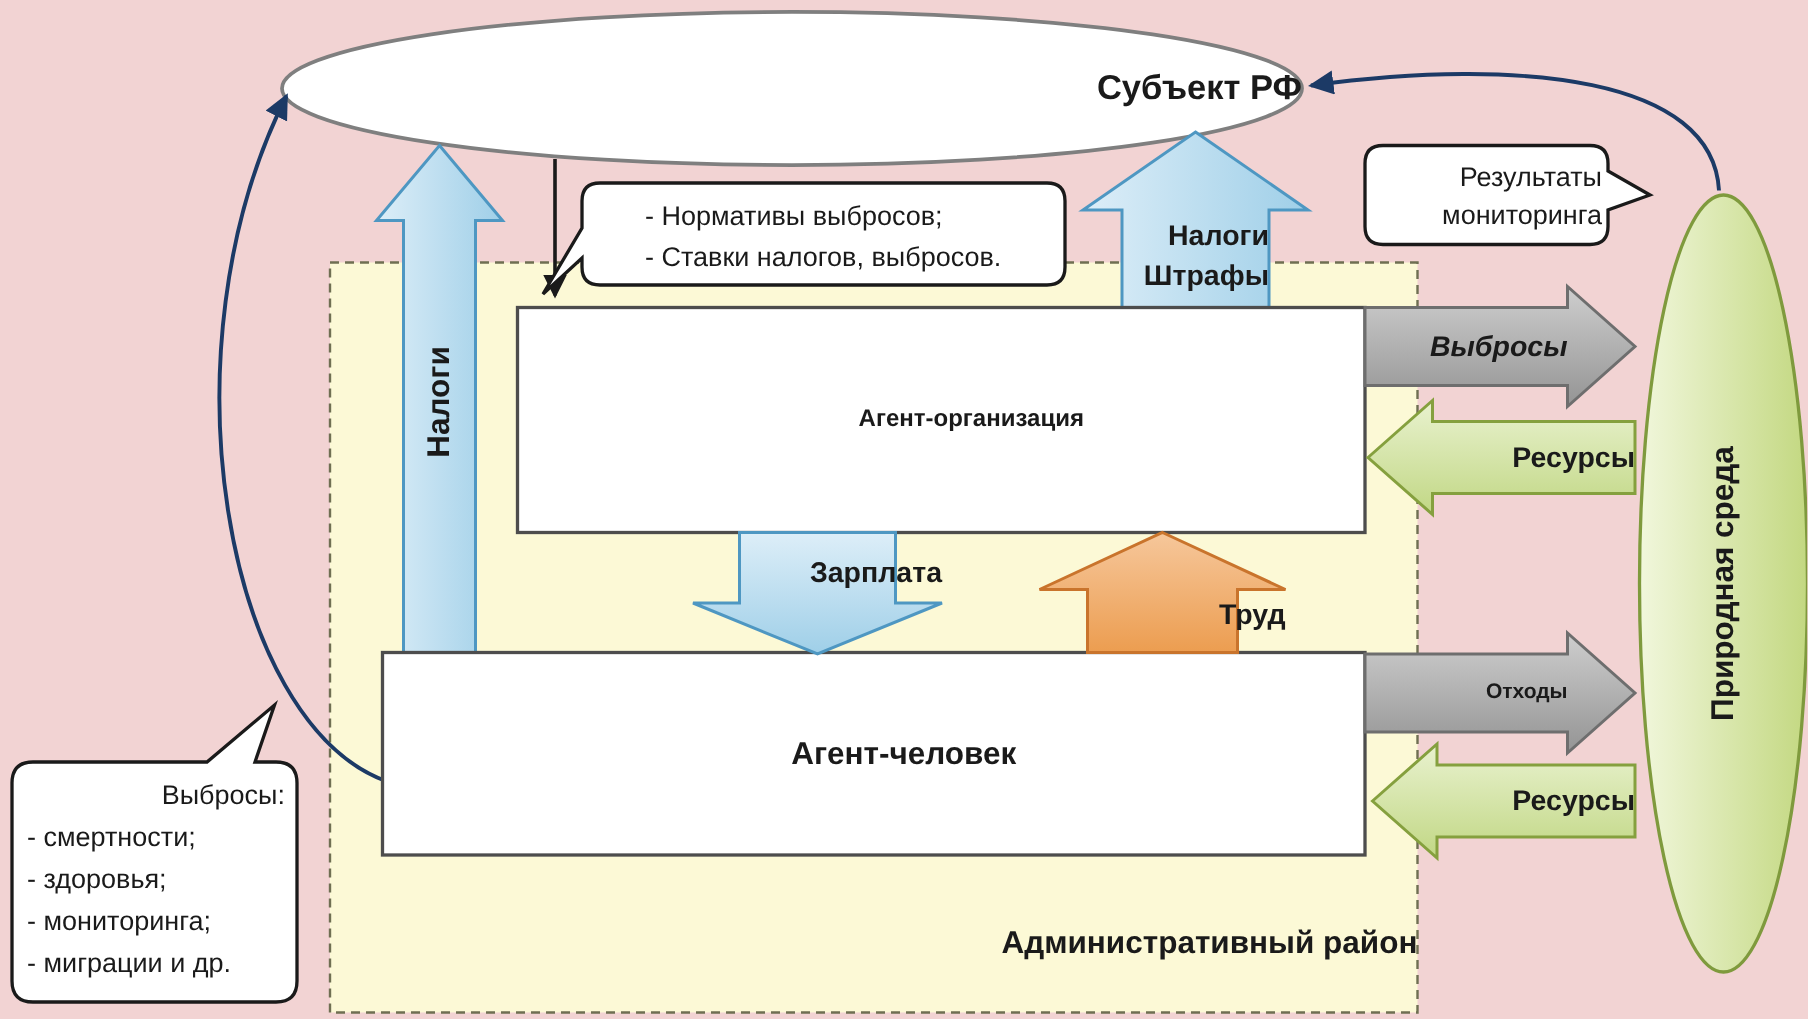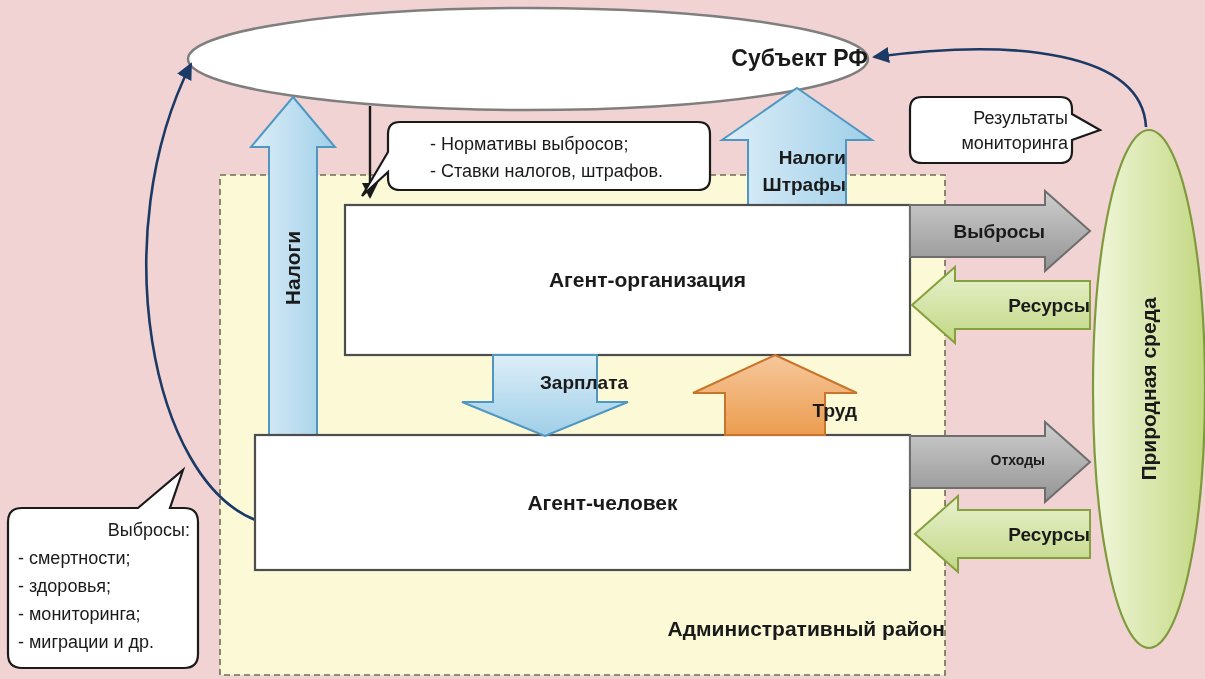--- a/index.html
+++ b/index.html
@@ -93,48 +93,48 @@
 
     <path d="M 400 122 H 698 Q 710 122 710 134 V 178 Q 710 190 698 190 H 400 Q 388 190 388 178 V 172 L 362 196 L 388 152 V 134 Q 388 122 400 122 Z" fill="#ffffff" stroke="#1a1a1a" stroke-width="2.2"></path>
     <path d="M 922 97 H 1060 Q 1072 97 1072 109 V 114 L 1100 130 L 1072 140 V 151 Q 1072 163 1060 163 H 922 Q 910 163 910 151 V 109 Q 910 97 922 97 Z" fill="#ffffff" stroke="#1a1a1a" stroke-width="2.2"></path>
     <path d="M 22 508 H 138 L 183 470 L 170 508 H 184 Q 198 508 198 522 V 654 Q 198 668 184 668 H 22 Q 8 668 8 654 V 522 Q 8 508 22 508 Z" fill="#ffffff" stroke="#1a1a1a" stroke-width="2.2"></path>
   </svg>
 
   <div class="lbl bold center" style="left:188px; top:45px; width:680px; font-size:23px;">Субъект РФ</div>
 
   <div class="lbl bold rot" style="left:1149px; top:389px; font-size:21px;">Природная среда</div>
 
-  <div class="lbl bold flexc" style="left:345px; top:205px; width:565px; height:150px; font-size:21px;padding-left:40px;">Агент-организация</div>
+  <div class="lbl bold flexc" style="left:345px; top:205px; width:565px; height:150px; font-size:16px;padding-left:40px;">Агент-организация</div>
 
   <div class="lbl bold flexc" style="left:255px; top:435px; width:655px; height:135px; font-size:21px;margin-left:20px;">Агент-человек</div>
 
   <div class="lbl bold center" style="left:220px; top:617px; width:725px; font-size:21px;">Административный район</div>
 
   <div class="lbl bold rot" style="left:293px; top:268px; font-size:21px;">Налоги</div>
 
   <div class="lbl bold center lines" style="left:748px; top:144px; width:98px; font-size:19px; line-height:27px;">
     <span>Налоги</span>
     <span>Штрафы</span>
   </div>
 
   <div class="lbl bold center" style="left:462px; top:372px; width:166px; font-size:19px;">Зарплата</div>
 
   <div class="lbl bold center" style="left:693px; top:400px; width:164px; font-size:19px;">Труд</div>
 
-  <div class="lbl bold center" style="left:905px; top:221px; width:140px; font-size:19px;">Выбросы</div>
+  <div class="lbl bold center" style="left:905px; top:221px; width:140px; font-size:19px;font-style:italic;">Выбросы</div>
 
   <div class="lbl bold center" style="left:955px; top:295px; width:135px; font-size:19px;">Ресурсы</div>
 
   <div class="lbl bold center" style="left:905px; top:452px; width:140px; font-size:14px;">Отходы</div>
 
   <div class="lbl bold center" style="left:955px; top:524px; width:135px; font-size:19px;">Ресурсы</div>
 
   <div class="lbl lines" style="left:402px; top:131px; font-size:18px; line-height:27px;margin-left:28px;">
     <span>- Нормативы выбросов;</span>
-    <span>- Ставки налогов, штрафов.</span>
+    <span>- Ставки налогов, выбросов.</span>
   </div>
 
   <div class="lbl center lines" style="left:912px; top:106px; width:156px; font-size:18px; line-height:25px;">
     <span>Результаты</span>
     <span>мониторинга</span>
   </div>
 
   <div class="lbl lines" style="left:18px; top:516px; width:172px; font-size:18px; line-height:28px;">
     <span class="center" style="display:block;">Выбросы:</span>
     <span>- смертности;</span>

